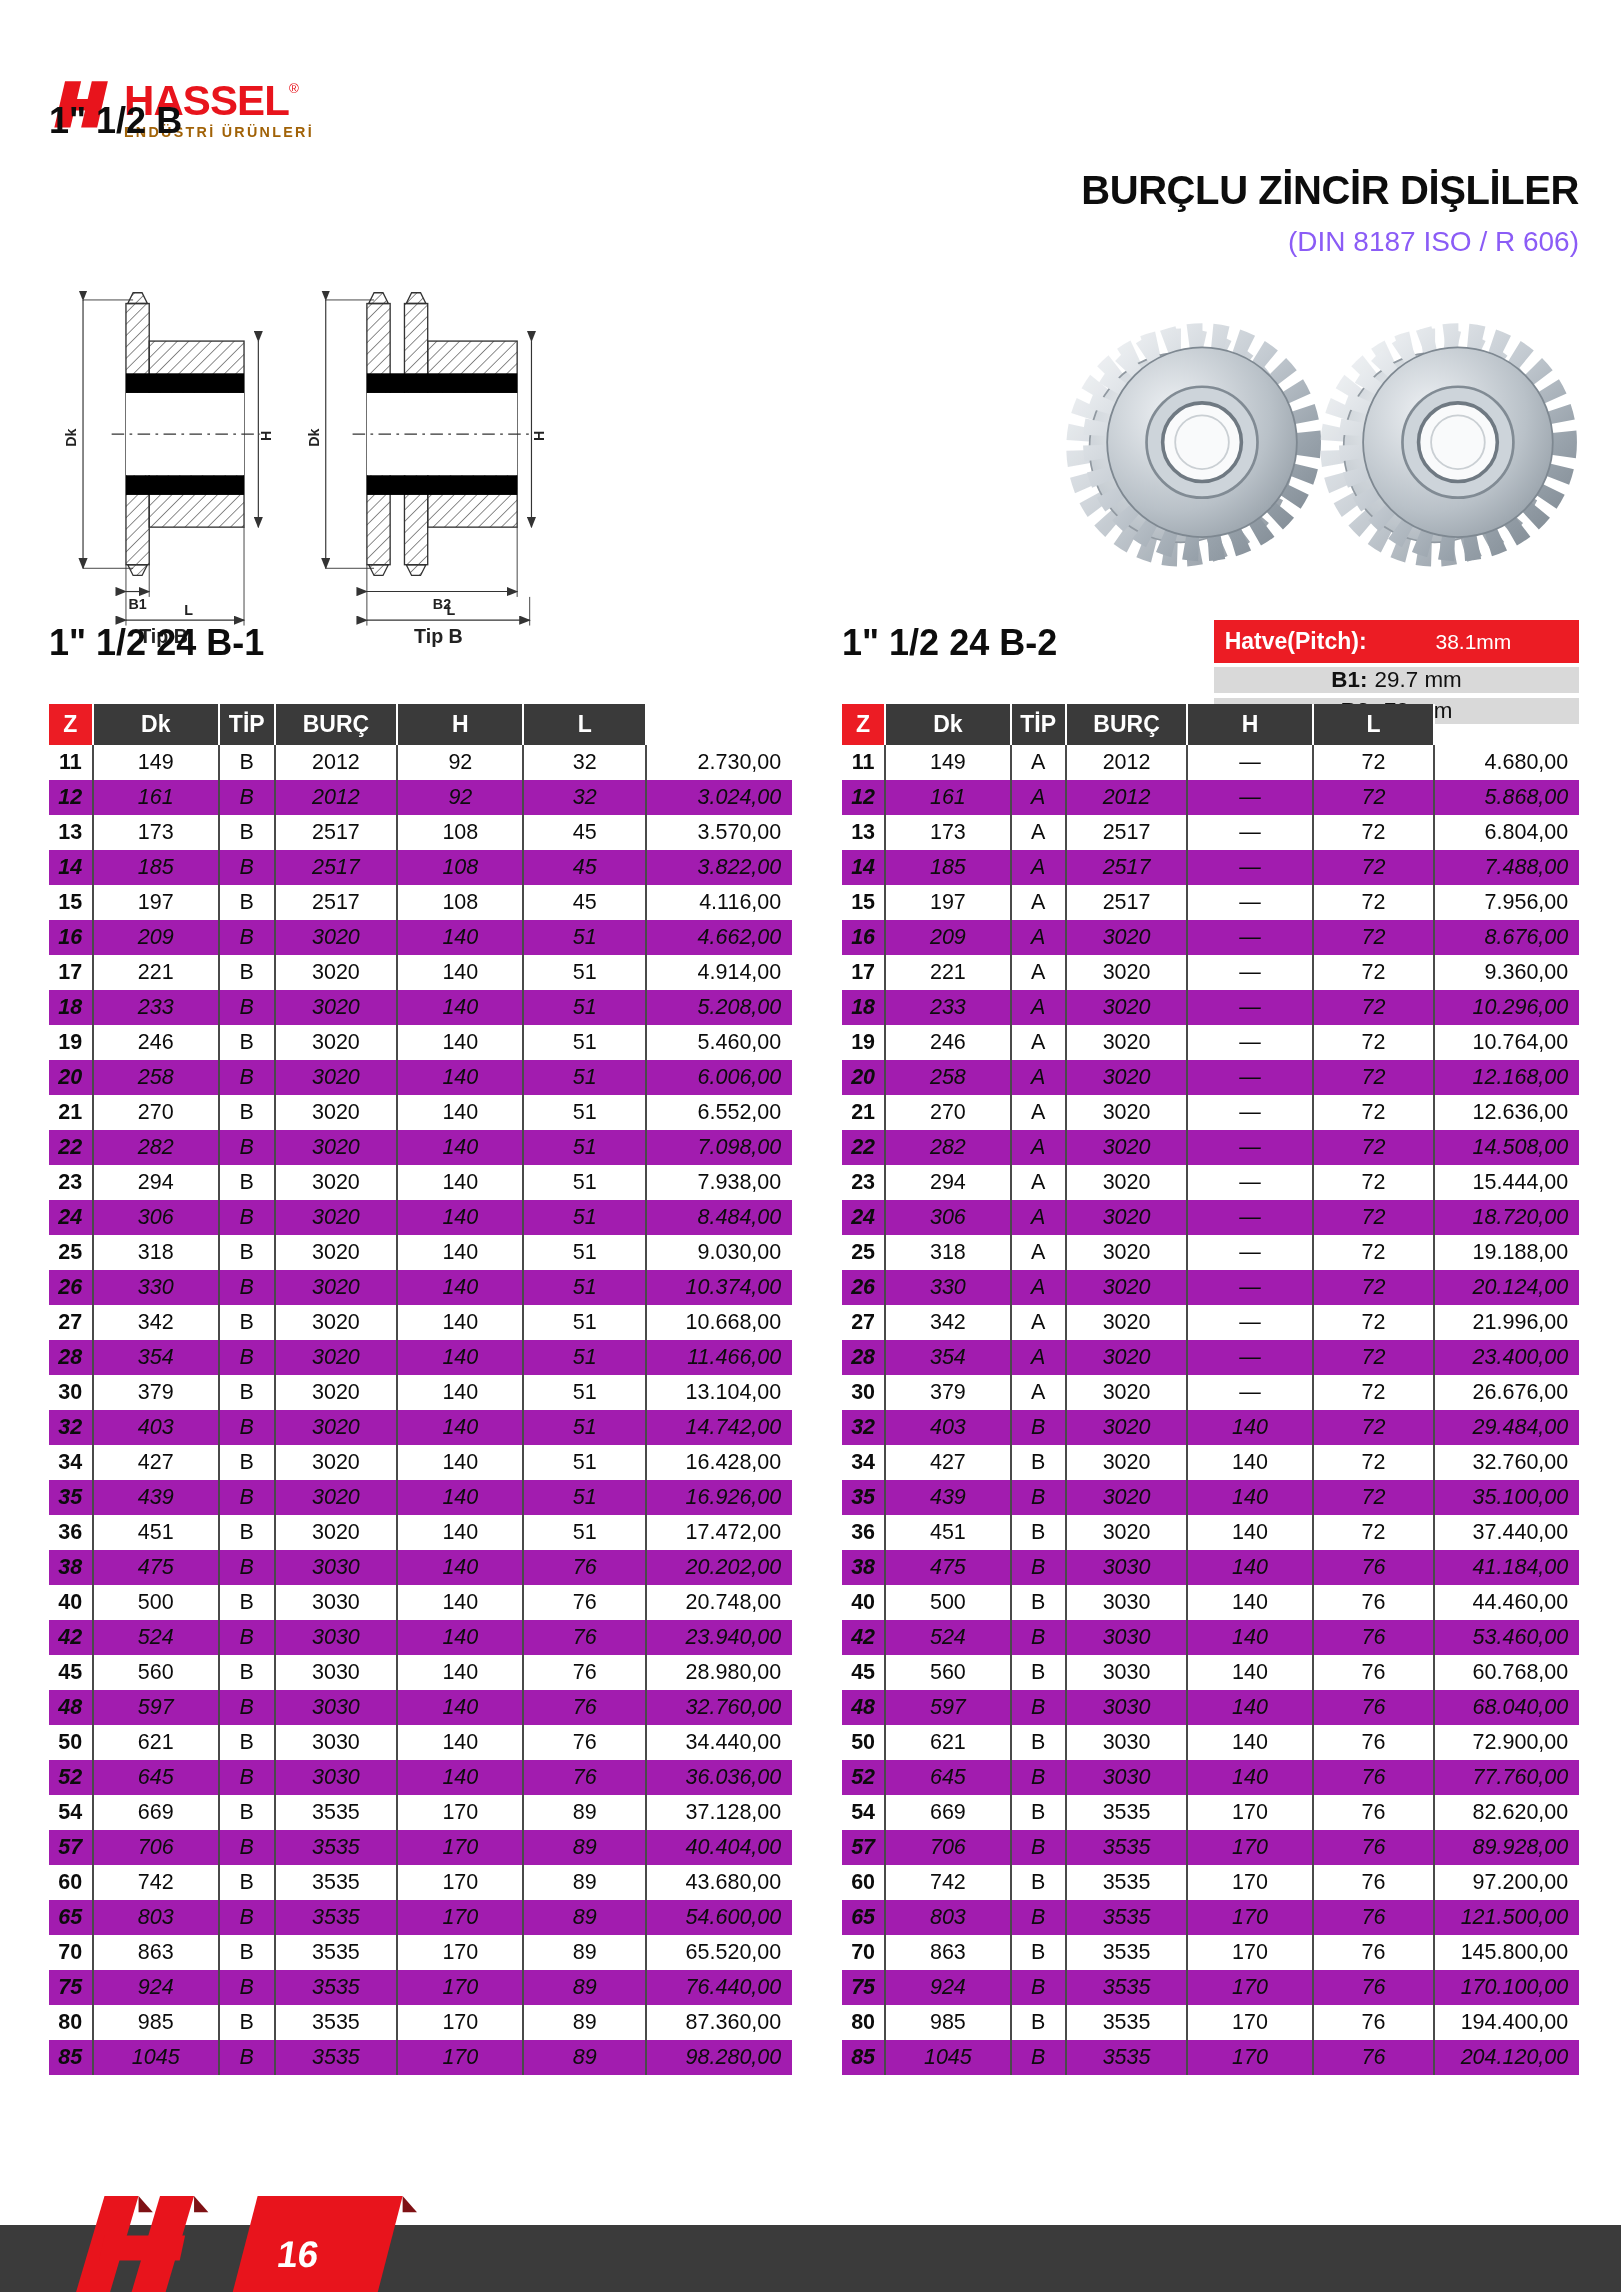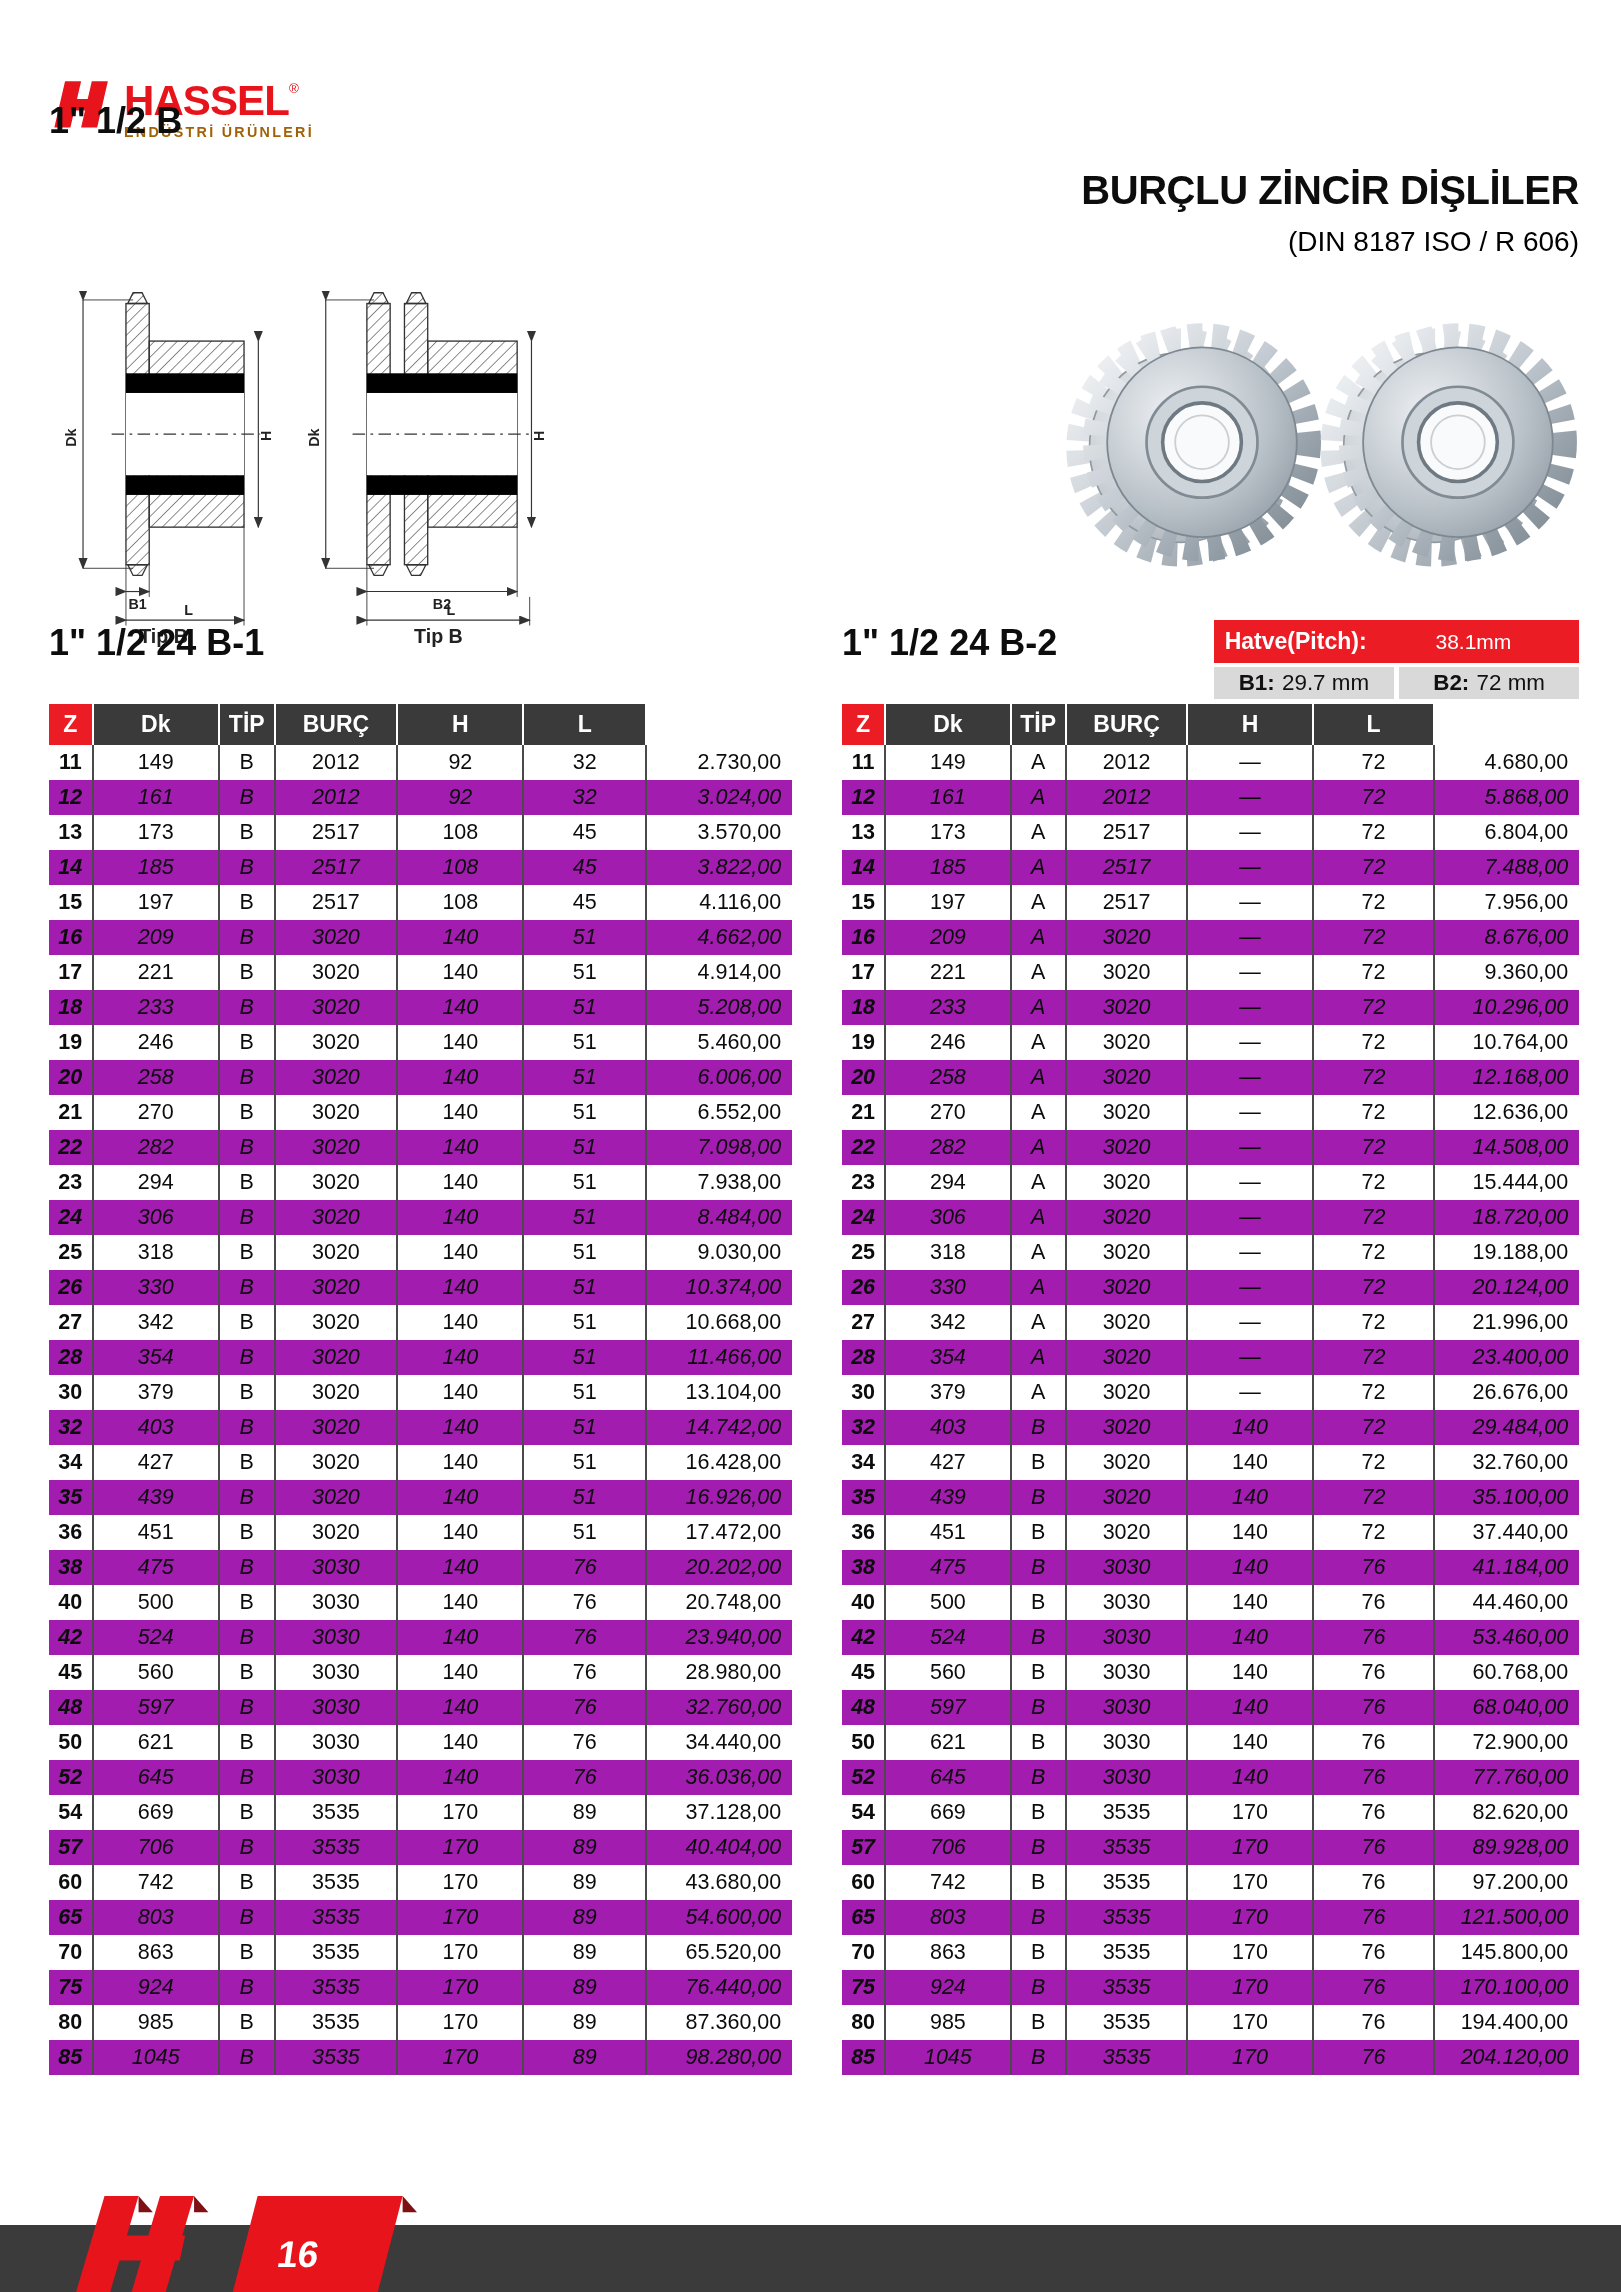--- a/index.html
+++ b/index.html
@@ -11,28 +11,28 @@
 
   
   .logo{left:49px;top:45px;display:flex;align-items:flex-start;gap:9px;margin-top:36px;}
   .logo-text{display:flex;flex-direction:column;}
   .logo-name{font-size:42px;font-weight:bold;color:#e8141c;letter-spacing:-0.9px;line-height:0.95;}
   .logo-reg{font-size:13.4px;vertical-align:top;color:#e8141c;}
   .logo-tagline{font-size:14.3px;font-weight:bold;color:#a16207;letter-spacing:2.3px;margin-top:2.7px;}
 
   .series-title{left:49px;top:100px;font-size:36px;font-weight:bold;color:#0d0d0d;}
   .main-title{right:42px;top:168px;font-size:40px;font-weight:bold;color:#0d0d0d;text-align:right;letter-spacing:-0.4px;}
-  .subtitle{right:42px;top:226px;font-size:28px;color:#000000;}
+  .subtitle{right:42px;top:226px;font-size:28px;color:#8b5cf6;}
 
   
   .pitch{left:1214px;top:620px;width:365px;}
   .pitch-red{background:#ec1c24;color:#fff;height:43px;display:flex;align-items:center;justify-content:space-between;padding:0 10.7px;box-sizing:border-box;}
   .pitch-red .lbl{font-weight:bold;font-size:23px;}
   .pitch-red .val{font-size:21px;padding-right:57px;}
-  .pitch-gray{display:flex;gap:5.4px;margin-top:3.6px;height:32px;}
+  .pitch-gray{display:flex;gap:5.4px;margin-top:3.6px;height:32px;flex-direction:column;}
   .pitch-cell{flex:1;background:#d9d9d9;display:flex;align-items:center;justify-content:center;gap:7.2px;font-size:22.4px;}
   .pitch-cell .lbl{font-weight:bold;}
 
   
   .table-title{top:622px;font-size:36px;font-weight:bold;color:#0d0d0d;}
   .tbl{top:704px;}
   .tbl-1{left:49px;width:743px;}
   .tbl-2{left:842px;width:737px;}
   .thead{display:flex;height:41px;}
   .th{

